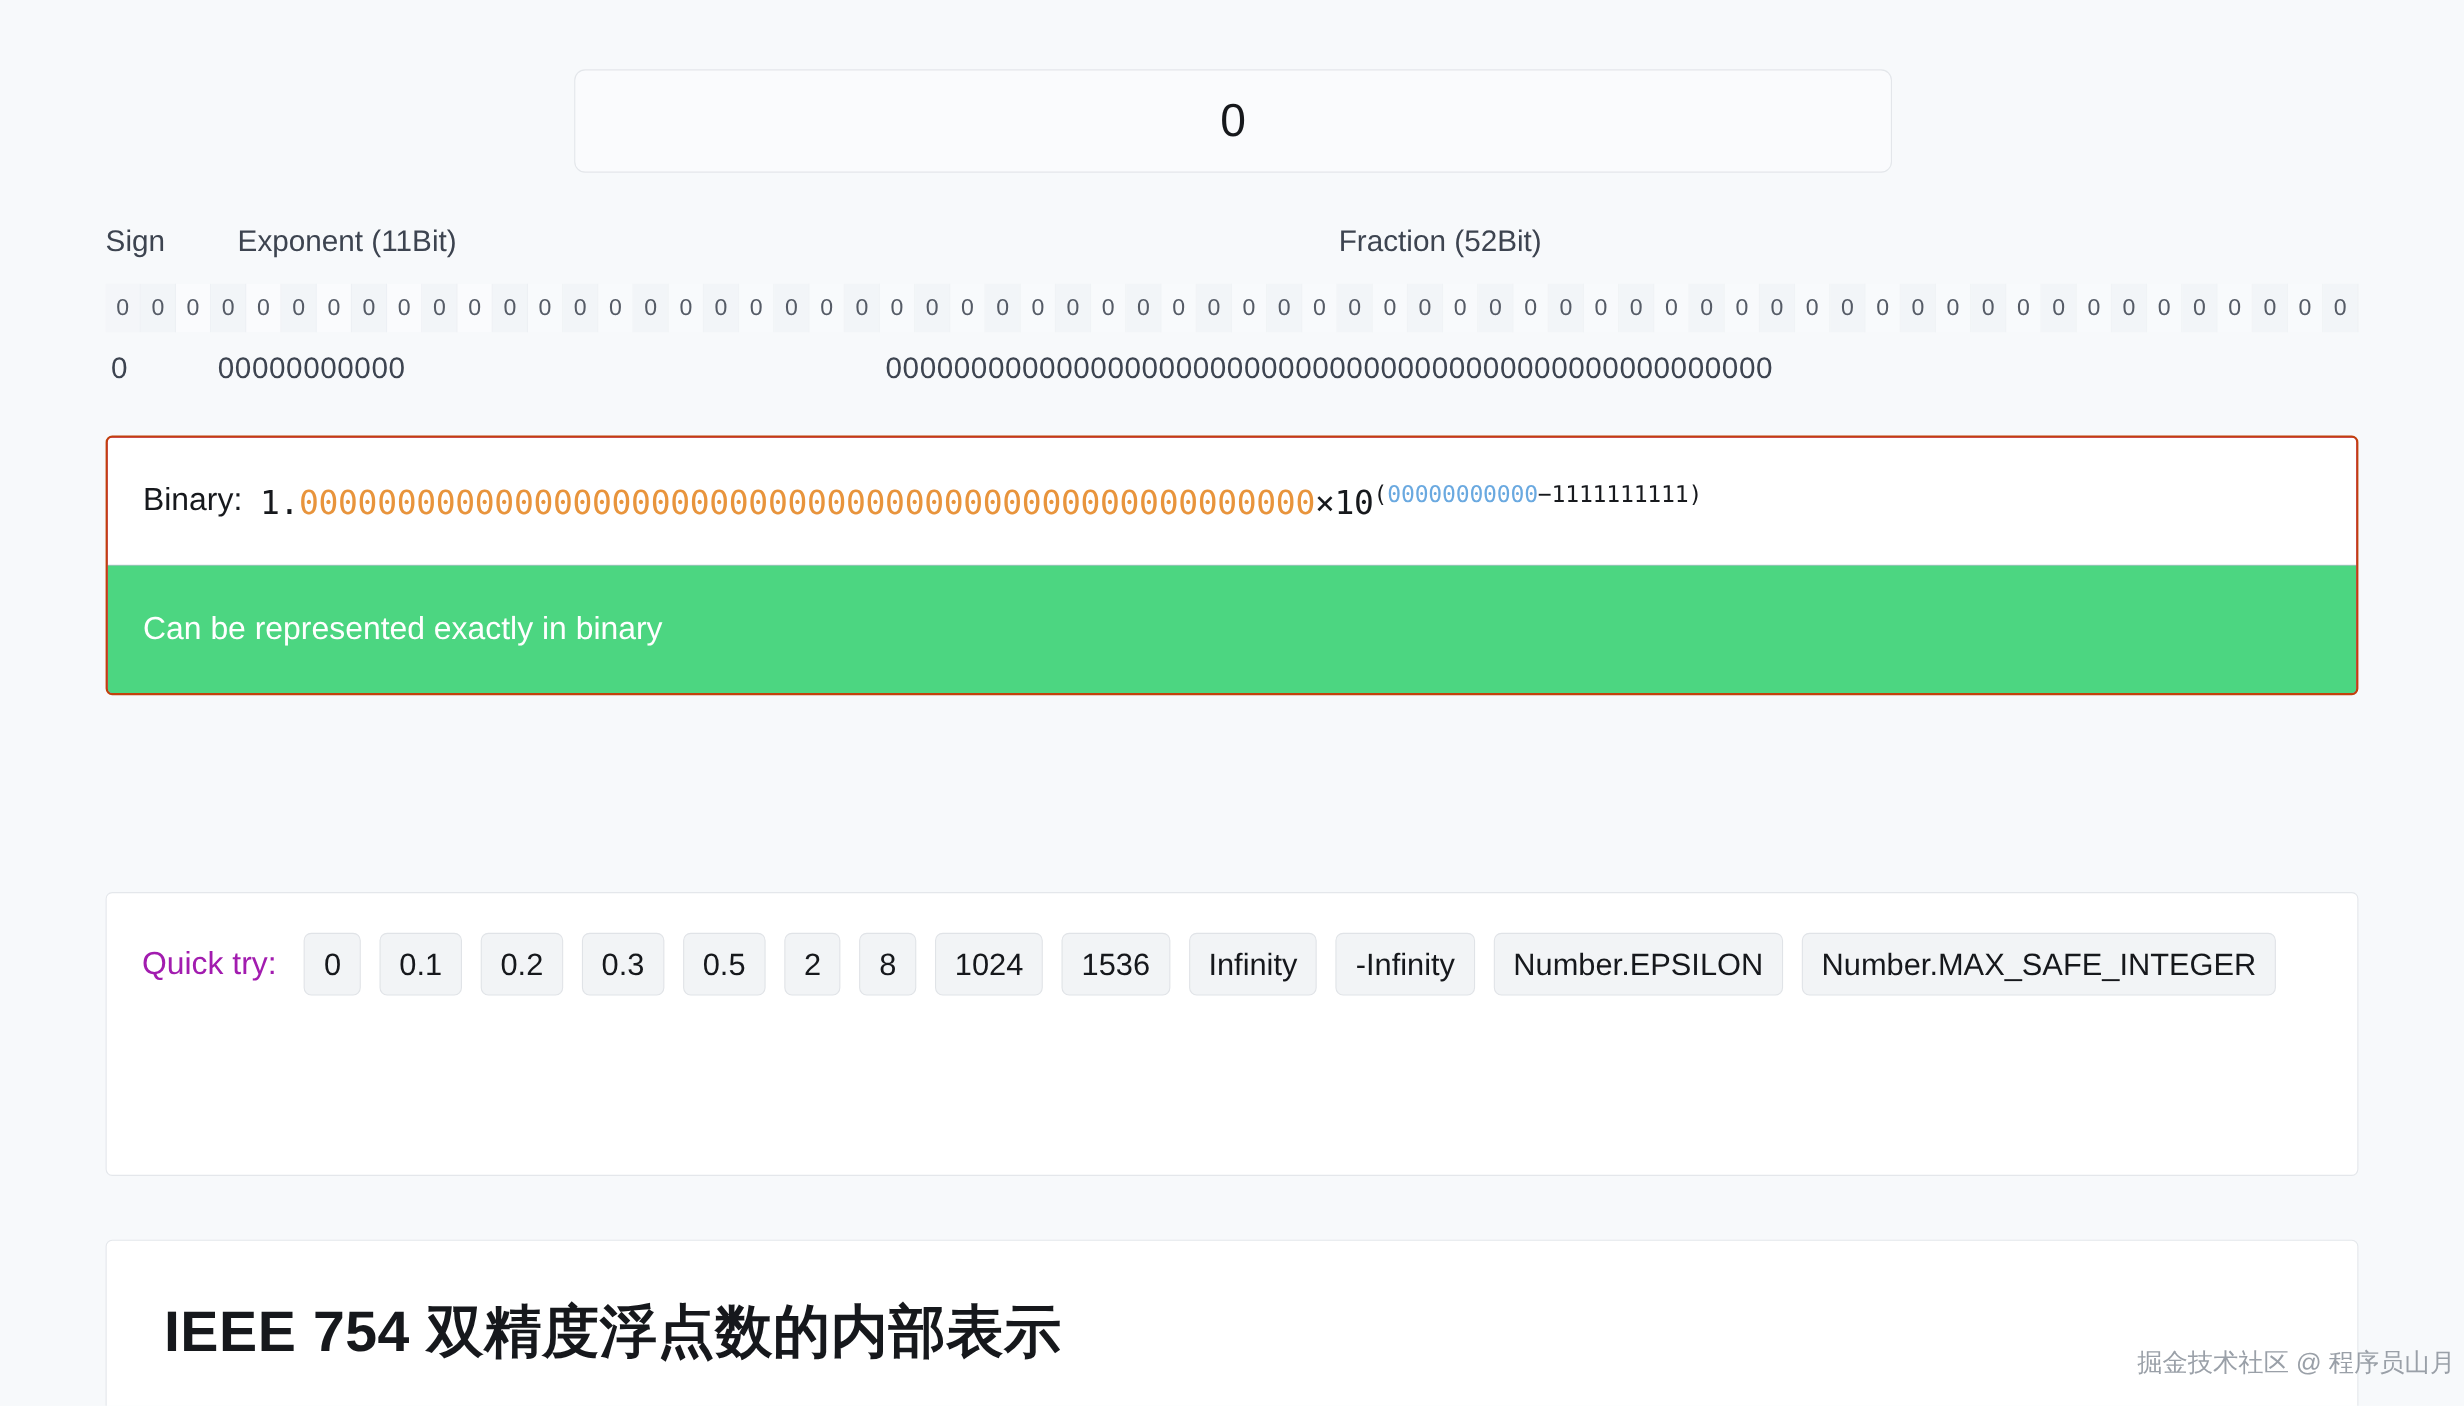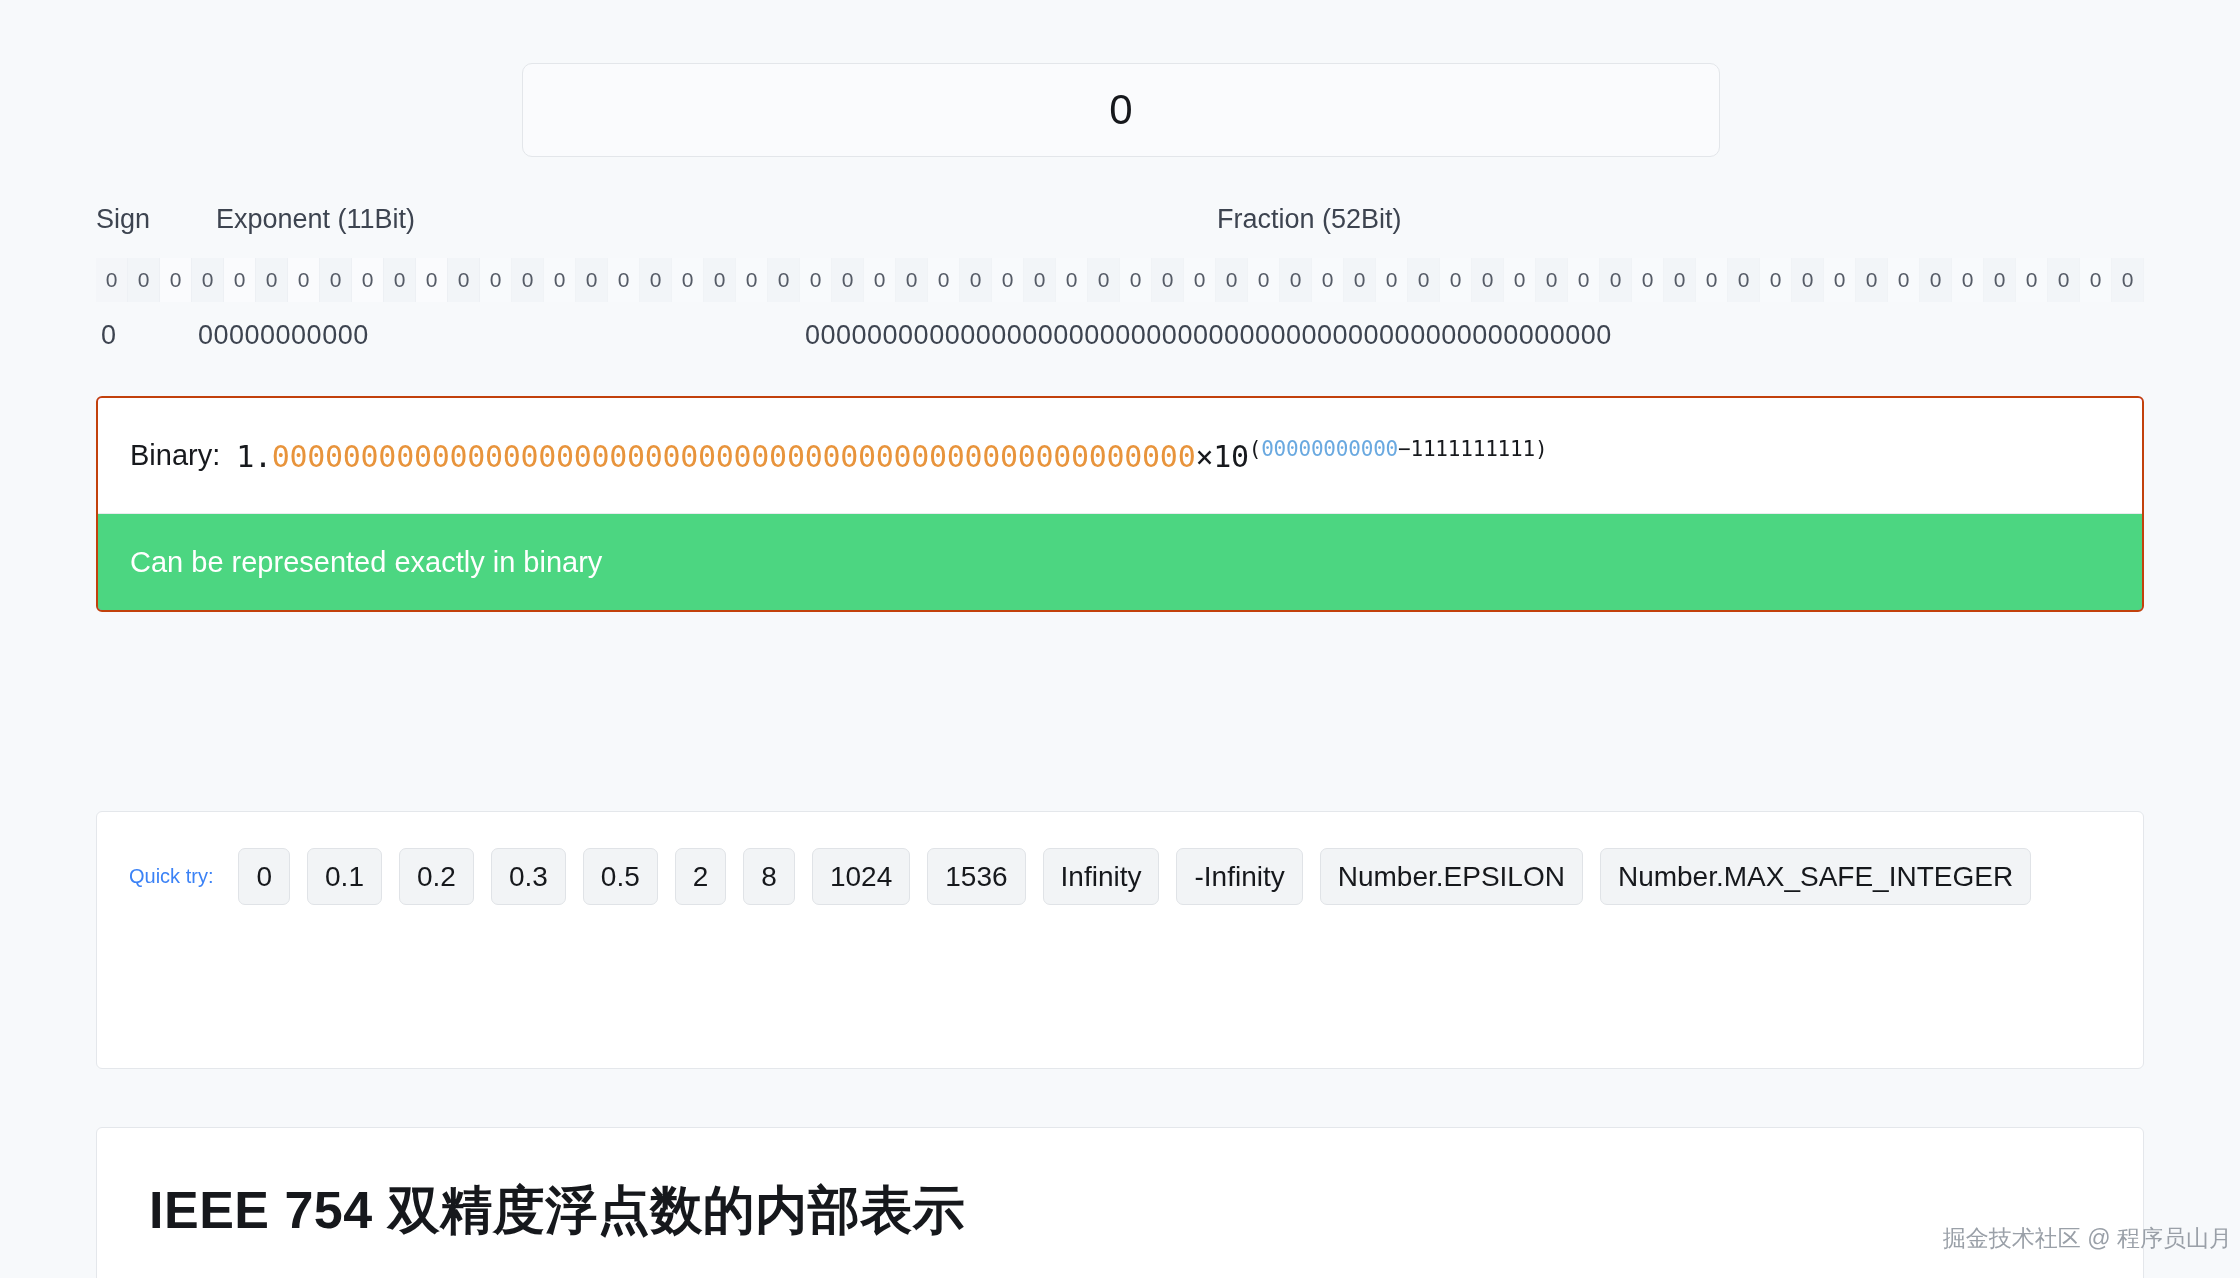--- a/index.html
+++ b/index.html
@@ -161,21 +161,21 @@
     vertical-align: super;
     color: #17191d;
   }
 
   
   .status-banner {
     box-sizing: border-box;
     padding: 0 32px;
     display: flex;
     align-items: center;
-    height: 96px;
+    height: 116px;
     background: #4cd681;
   }
   .status-text {
     font-size: 29px;
     color: #ffffff;
     font-family: "Liberation Sans", sans-serif;
   }
 
   
   .quick-panel {
@@ -190,22 +190,22 @@
     border-radius: 6px;
     padding: 36px 32px 34px 32px;
   }
   .quick-flow {
     display: flex;
     flex-wrap: wrap;
     align-items: center;
     gap: 14px 17px;
   }
   .quick-label {
-    font-size: 20px;
-    color: #3b82f6;
+    font-size: 29px;
+    color: #a21caf;
     margin-right: 8px;
     white-space: nowrap;
     font-family: "Liberation Sans", sans-serif;
   }
   .chip {
     box-sizing: border-box;
     background: #f2f4f6;
     border: 1px solid #e0e3e7;
     border-radius: 7px;
     padding: 11px 17px;

